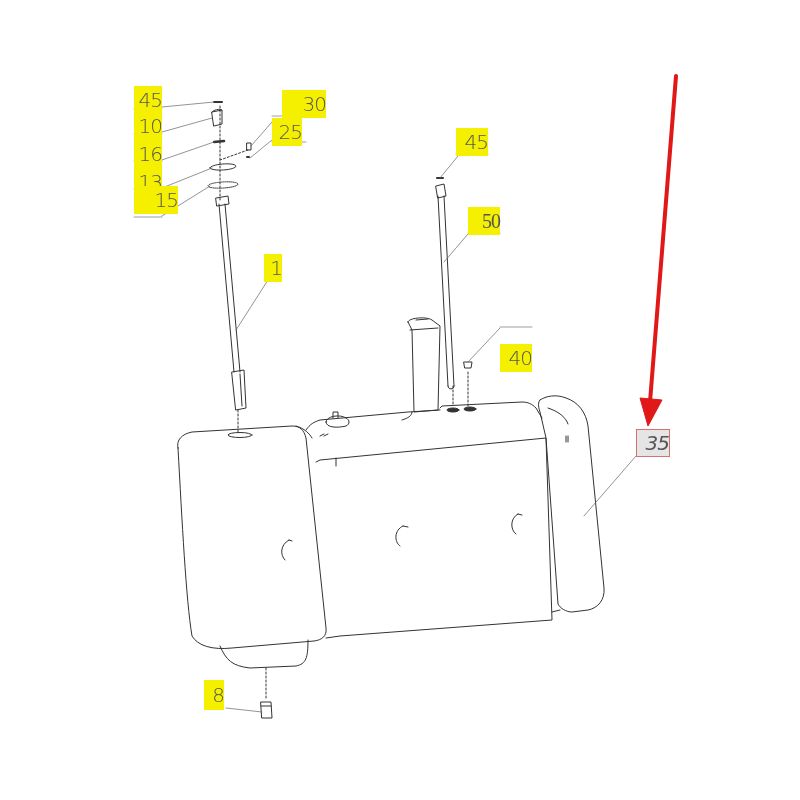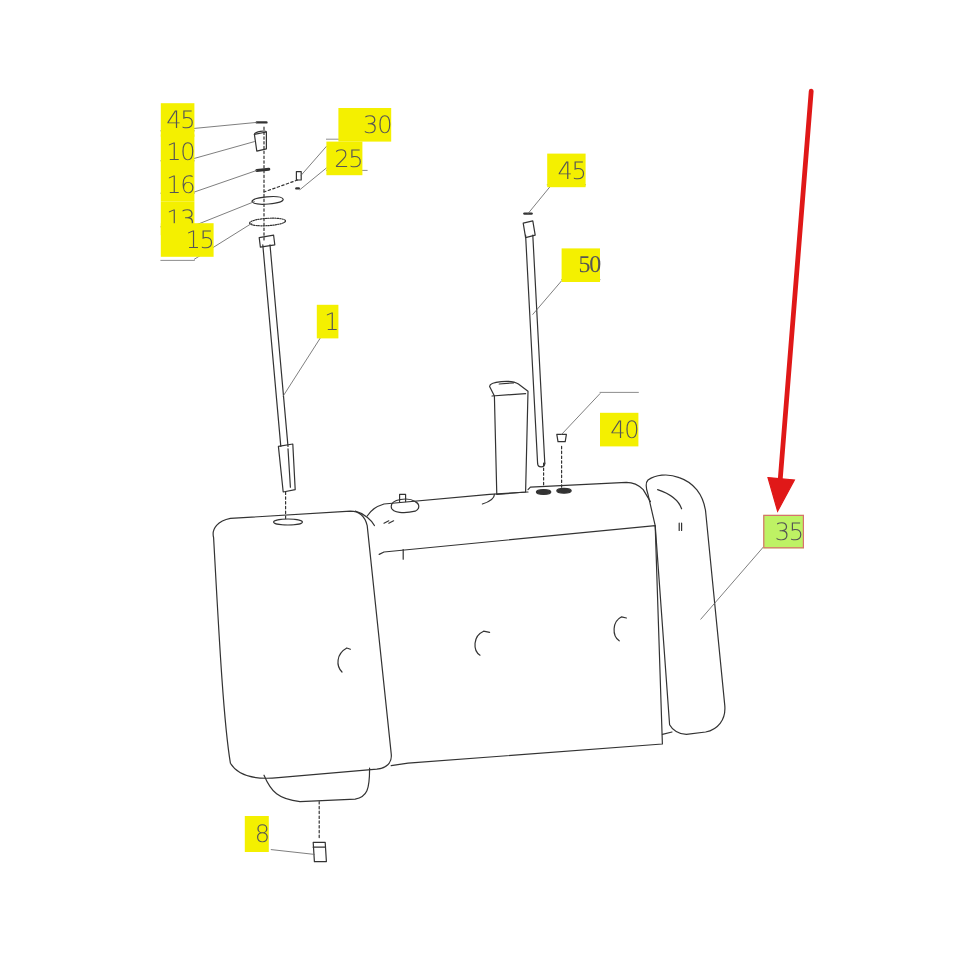--- a/index.html
+++ b/index.html
@@ -17,23 +17,23 @@
     background: #f4f000;
     color: #555555;
     font-family: "DejaVu Sans", sans-serif;
     font-size: 20px;
     font-weight: 300;
     line-height: 28px;
     text-align: right;
     letter-spacing: -1px;
   }
   .lbl.red {
-    background: #bef264;
+    background: #e5e5e5;
     border: 1px solid #d87070;
-    height: 26px; line-height: 26px;
+    height: 26px; line-height: 26px; font-style: italic;
   }
 </style>
 </head>
 <body>
 
 <div id="canvas">
 
   <svg class="drawing" width="800" height="800" viewBox="0 0 800 800">
     <g fill="none" stroke="#333" stroke-width="1" stroke-linejoin="round" stroke-linecap="round">
 

